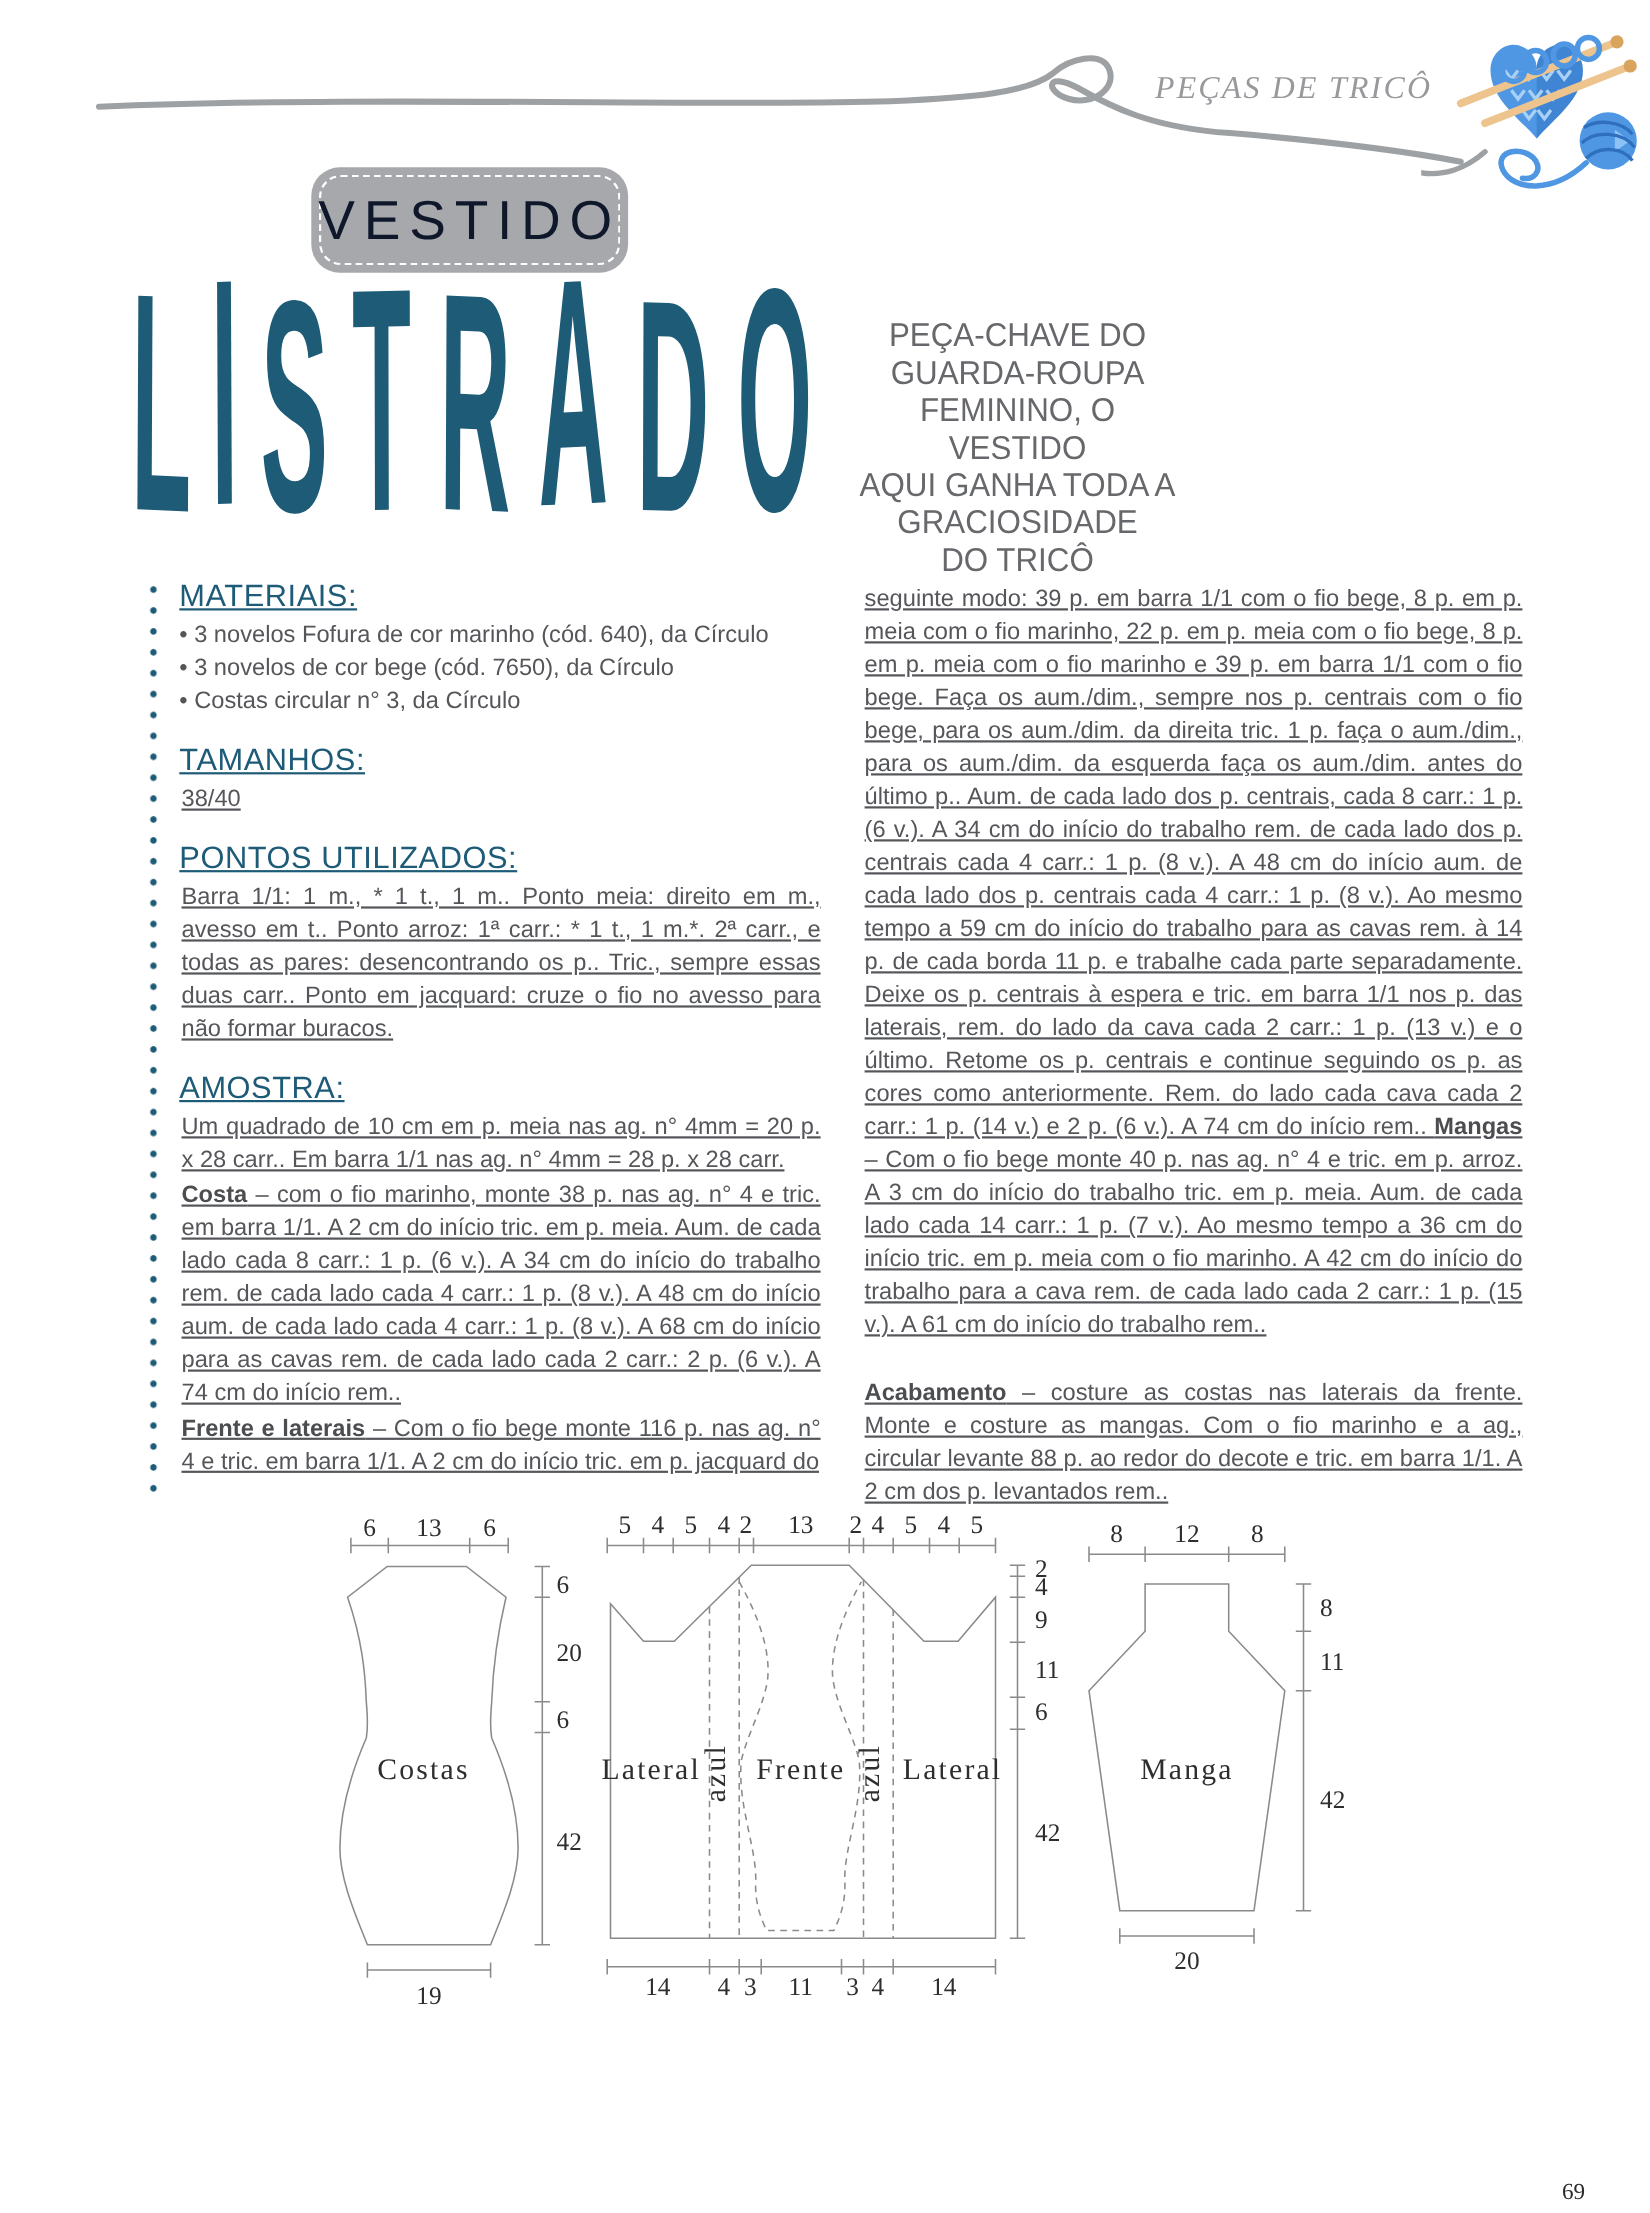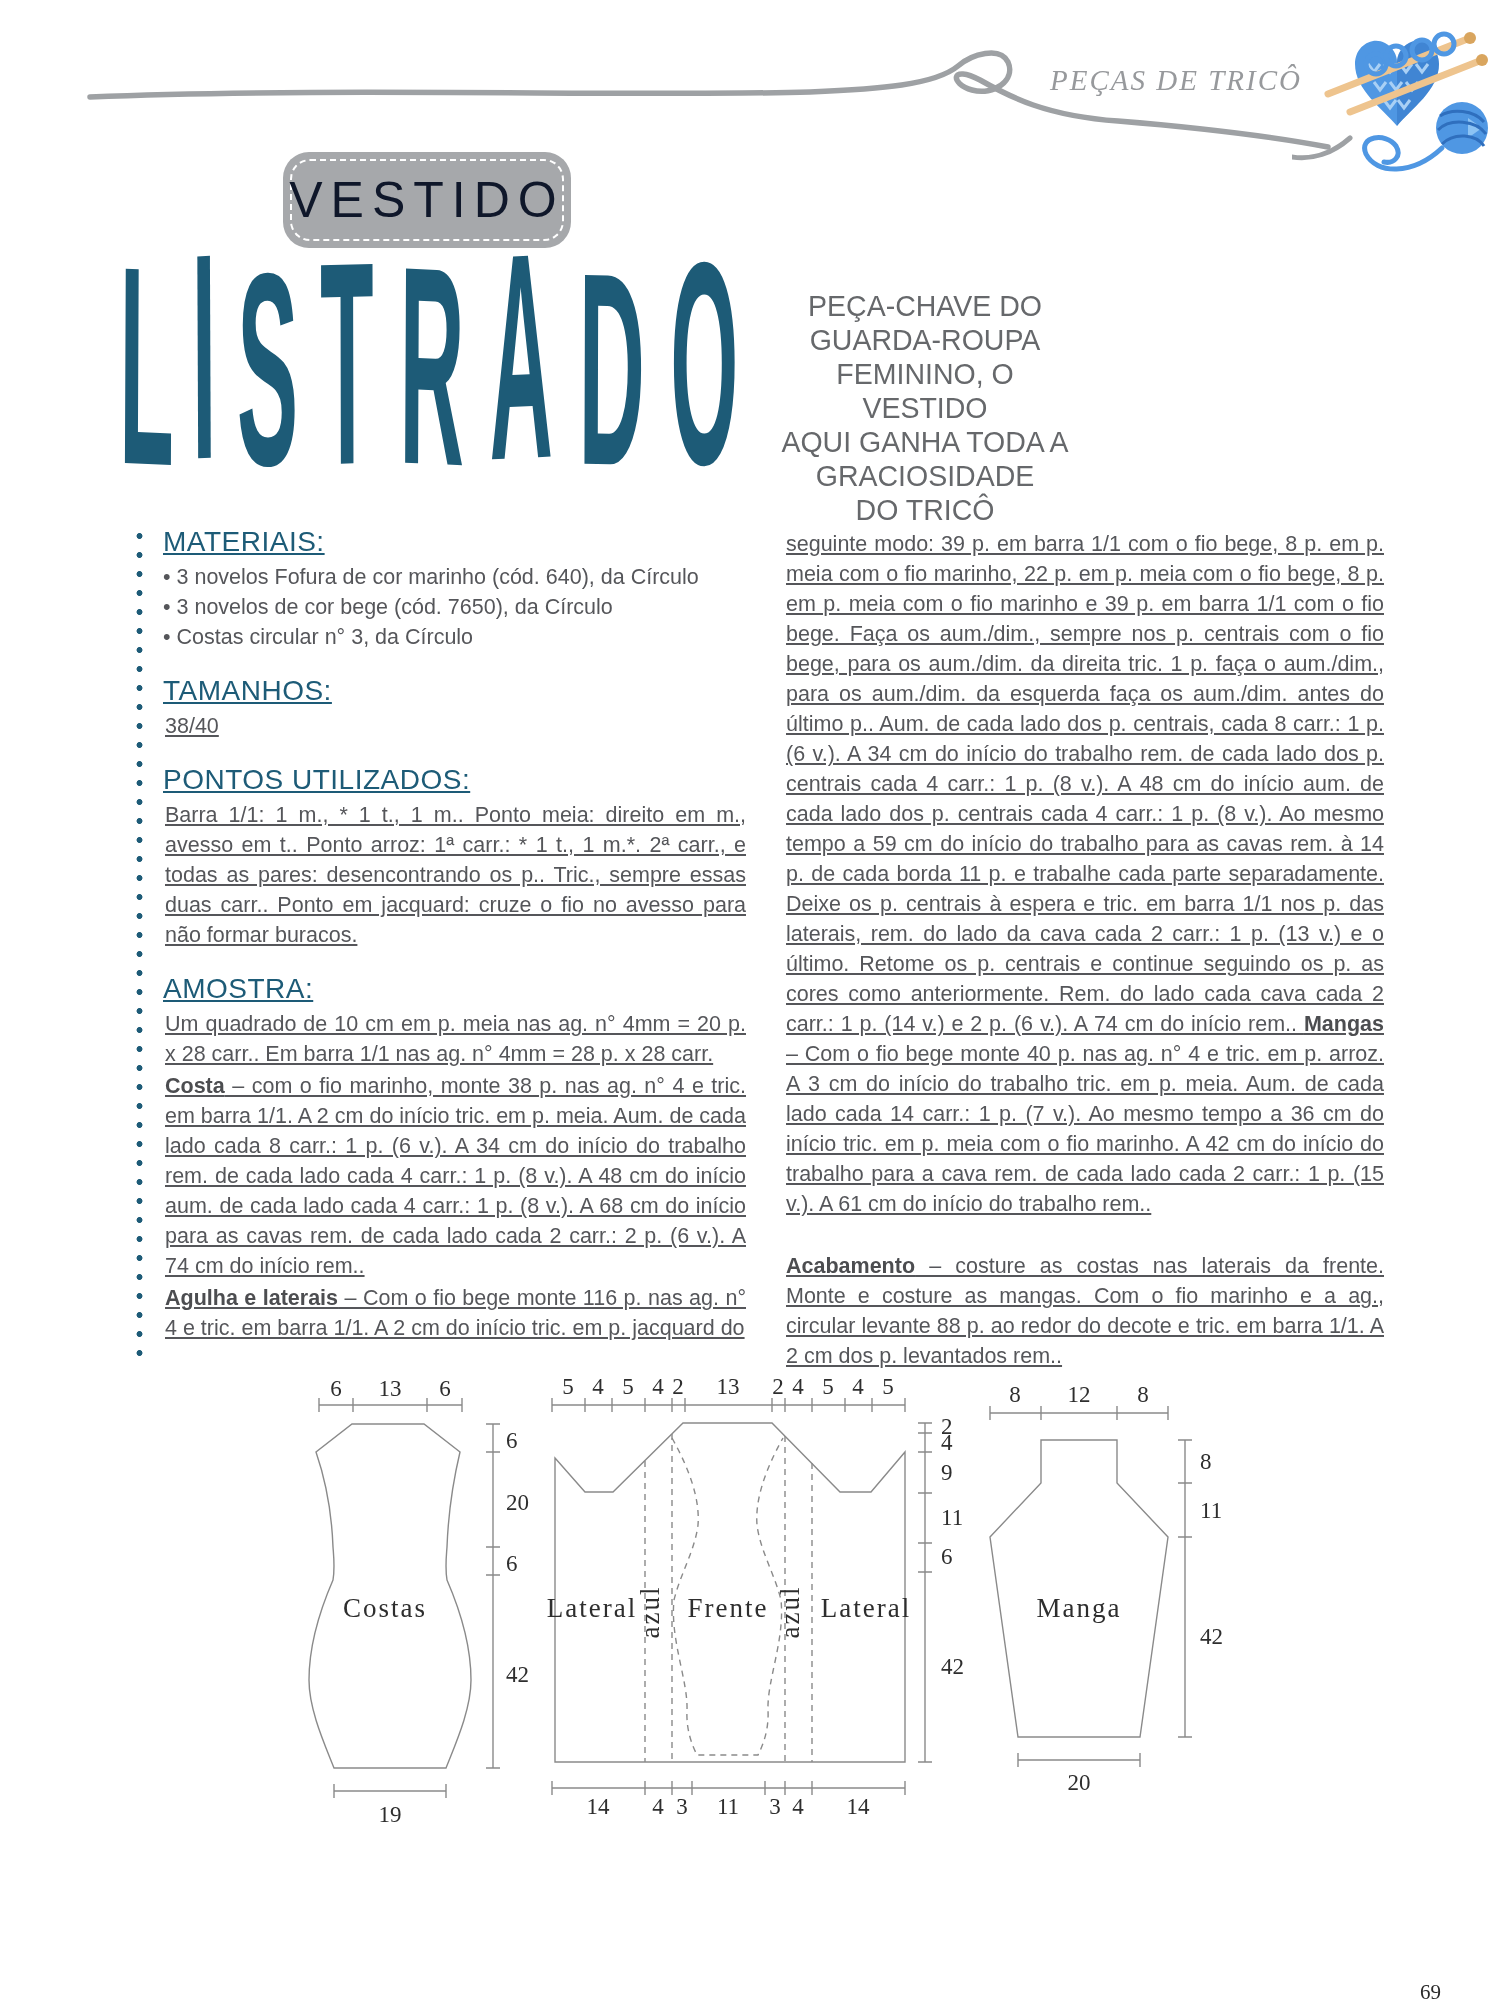--- a/index.html
+++ b/index.html
@@ -132,21 +132,21 @@
       <li>• 3 novelos de cor bege (cód. 7650), da Círculo</li>
       <li>• Costas circular n° 3, da Círculo</li>
     </ul>
     <h3>TAMANHOS:</h3>
     <p>38/40</p>
     <h3>PONTOS UTILIZADOS:</h3>
     <p>Barra 1/1: 1 m., * 1 t., 1 m.. Ponto meia: direito em m., avesso em t.. Ponto arroz: 1ª carr.: * 1 t., 1 m.*. 2ª carr., e todas as pares: desencontrando os p.. Tric., sempre essas duas carr.. Ponto em jacquard: cruze o fio no avesso para não formar buracos.</p>
     <h3>AMOSTRA:</h3>
     <p>Um quadrado de 10 cm em p. meia nas ag. n° 4mm = 20 p. x 28 carr.. Em barra 1/1 nas ag. n° 4mm = 28 p. x 28 carr.</p>
     <p><b>Costa</b><span> – com o fio marinho, monte 38 p. nas ag. n° 4 e tric. em barra 1/1. A 2 cm do início tric. em p. meia. Aum. de cada lado cada 8 carr.: 1 p. (6 v.). A 34 cm do início do trabalho rem. de cada lado cada 4 carr.: 1 p. (8 v.). A 48 cm do início aum. de cada lado cada 4 carr.: 1 p. (8 v.). A 68 cm do início para as cavas rem. de cada lado cada 2 carr.: 2 p. (6 v.). A 74 cm do início rem..</span></p>
-    <p><b>Agulha e laterais</b><span> – Com o fio bege monte 116 p. nas ag. n° 4 e tric. em barra 1/1. A 2 cm do início tric. em p. jacquard do</span></p>
+    <p><b>Frente e laterais</b><span> – Com o fio bege monte 116 p. nas ag. n° 4 e tric. em barra 1/1. A 2 cm do início tric. em p. jacquard do</span></p>
   </div>
 
   <div class="col col2">
     <p><span>seguinte modo: 39 p. em barra 1/1 com o fio bege, 8 p. em p. meia com o fio marinho, 22 p. em p. meia com o fio bege, 8 p. em p. meia com o fio marinho e 39 p. em barra 1/1 com o fio bege. Faça os aum./dim., sempre nos p. centrais com o fio bege, para os aum./dim. da direita tric. 1 p. faça o aum./dim., para os aum./dim. da esquerda faça os aum./dim. antes do último p.. Aum. de cada lado dos p. centrais, cada 8 carr.: 1 p. (6 v.). A 34 cm do início do trabalho rem. de cada lado dos p. centrais cada 4 carr.: 1 p. (8 v.). A 48 cm do início aum. de cada lado dos p. centrais cada 4 carr.: 1 p. (8 v.). Ao mesmo tempo a 59 cm do início do trabalho para as cavas rem. à 14 p. de cada borda 11 p. e trabalhe cada parte separadamente. Deixe os p. centrais à espera e tric. em barra 1/1 nos p. das laterais, rem. do lado da cava cada 2 carr.: 1 p. (13 v.) e o último. Retome os p. centrais e continue seguindo os p. as cores como anteriormente. Rem. do lado cada cava cada 2 carr.: 1 p. (14 v.) e 2 p. (6 v.). A 74 cm do início rem.. </span><b>Mangas</b><span> – Com o fio bege monte 40 p. nas ag. n° 4 e tric. em p. arroz. A 3 cm do início do trabalho tric. em p. meia. Aum. de cada lado cada 14 carr.: 1 p. (7 v.). Ao mesmo tempo a 36 cm do início tric. em p. meia com o fio marinho. A 42 cm do início do trabalho para a cava rem. de cada lado cada 2 carr.: 1 p. (15 v.). A 61 cm do início do trabalho rem..</span></p>
     <div class="gap"></div>
     <p><b>Acabamento</b><span> – costure as costas nas laterais da frente. Monte e costure as mangas. Com o fio marinho e a ag., circular levante 88 p. ao redor do decote e tric. em barra 1/1. A 2 cm dos p. levantados rem..</span></p>
   </div>
 
   <svg width="1500" height="2012" viewBox="0 0 1500 2012">
     <g stroke="#8a8a8a" stroke-width="1.4" fill="none">

